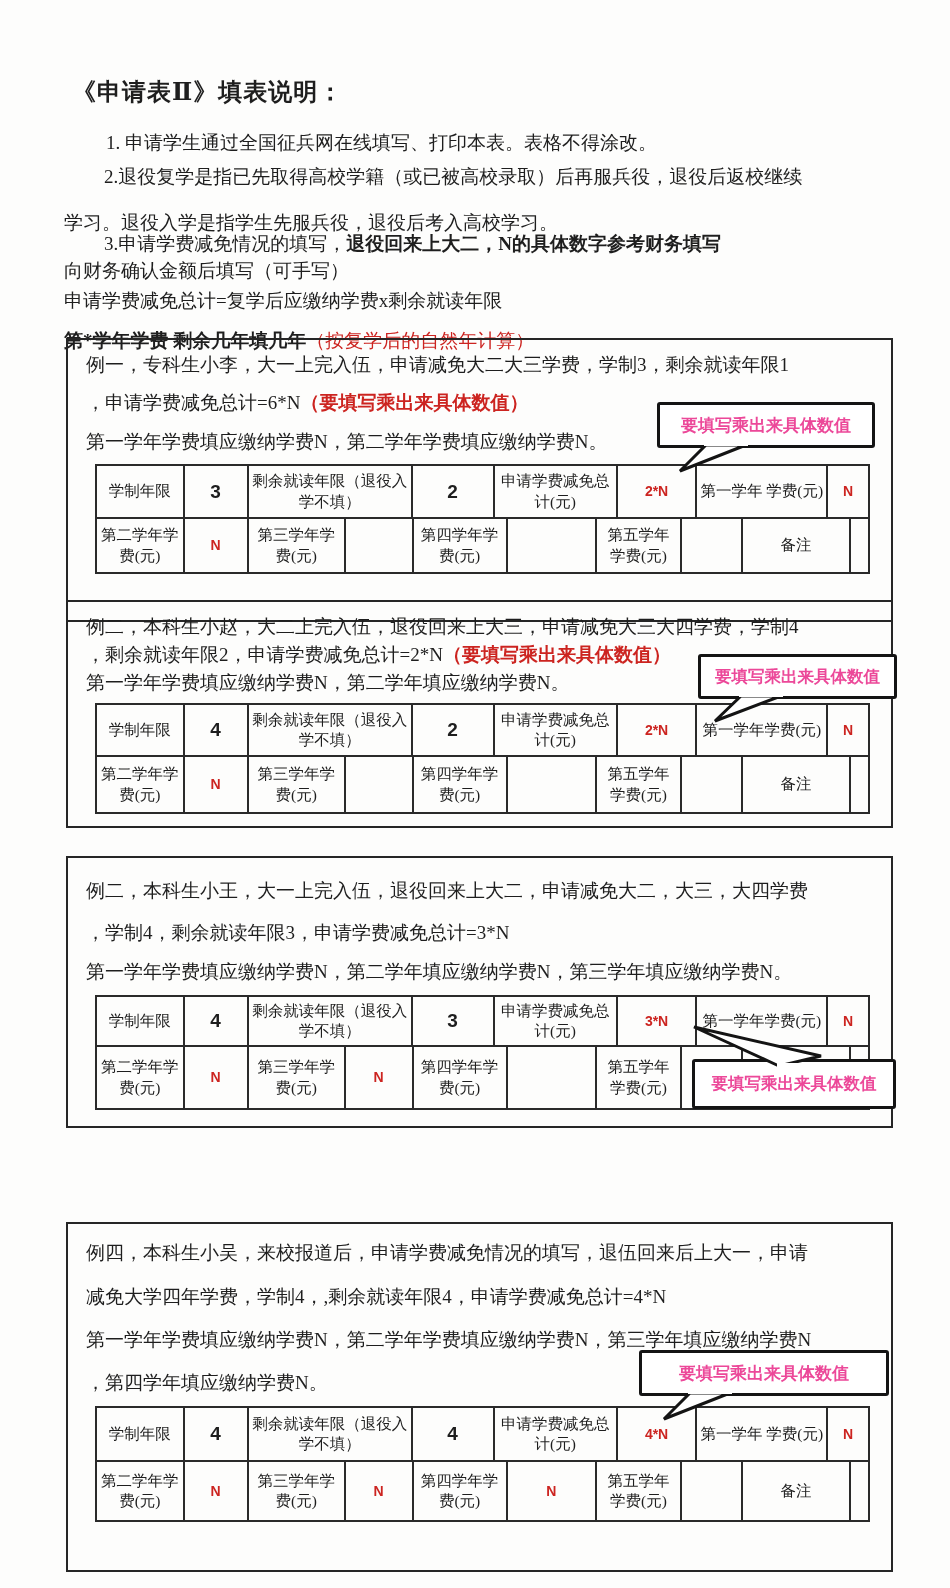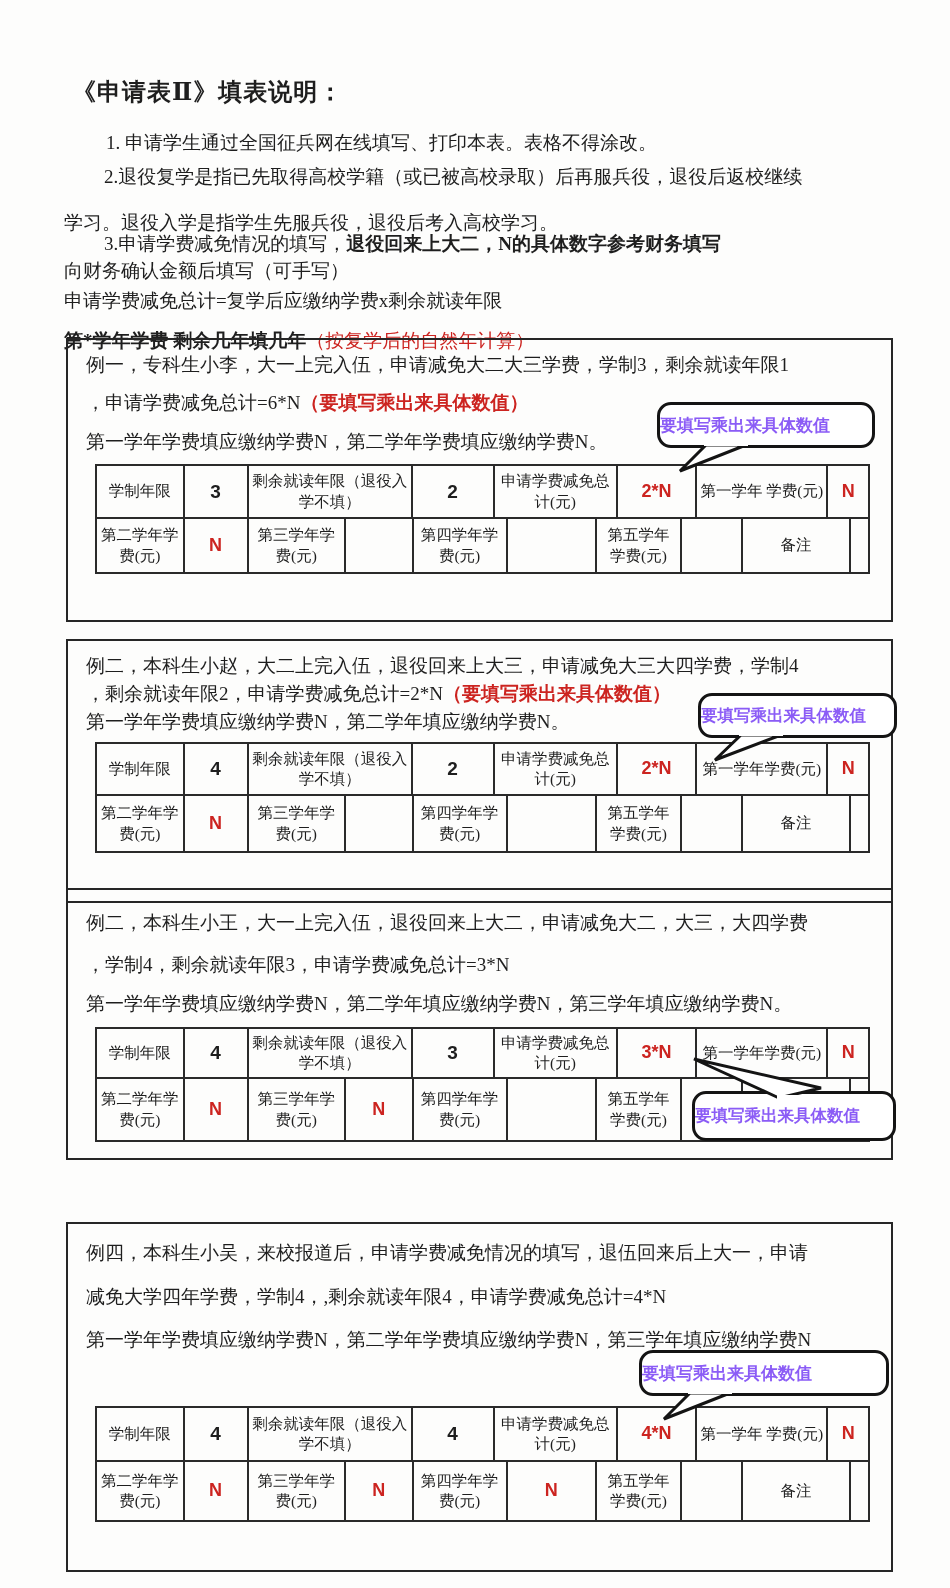--- a/index.html
+++ b/index.html
@@ -12,28 +12,28 @@
   .red{color:#cc2420;}
   .box{position:absolute;left:66px;width:827px;border:2px solid #262626;box-sizing:border-box;background:transparent;}
   .exline{position:absolute;left:18px;font-size:19px;white-space:nowrap;font-family:Liberation Serif, serif;}
   .tbl{position:absolute;left:27px;width:775px;border:2px solid #2a2a2a;box-sizing:border-box;background:#fdfdfc;}
   .trow{display:flex;width:100%;box-sizing:border-box;}
   .trow + .trow{border-top:2px solid #2a2a2a;}
   .tc{box-sizing:border-box;display:flex;align-items:center;justify-content:center;
       text-align:center;font-size:15.5px;line-height:1.32;padding:2px 3px;overflow:hidden;}
   .tc + .tc{border-left:2px solid #2a2a2a;}
   .num{font-family:"Liberation Sans","DejaVu Sans",sans-serif;font-weight:bold;font-size:19px;}
-  .redv{color:#cc2420;font-family:"Liberation Sans","DejaVu Sans",sans-serif;font-weight:bold;font-size:18px;}
+  .redv{color:#cc2420;font-family:"Liberation Sans","DejaVu Sans",sans-serif;font-weight:bold;font-size:14px;}
   .cw1{width:11.1%}.cw2{width:8.3%}.cw3{width:21.3%}.cw4{width:10.6%}
   .cw5{width:16%}.cw6{width:10.3%}.cw7{width:17%}.cw8{width:5.4%}
   .dw1{width:11.1%}.dw2{width:8.3%}.dw3{width:12.6%}.dw4{width:8.8%}.dw5{width:12.2%}
   .dw6{width:11.6%}.dw7{width:11%}.dw8{width:7.9%}.dw9{width:14.1%}.dw10{width:2.4%}
-  .callout{position:absolute;background:#ffffff;border:3px solid #141414;border-radius:14px;
-      display:flex;align-items:center;justify-content:flex-start;z-index:6;
-      font-weight:bold;color:#8b5cf6;font-size:17px;white-space:nowrap;box-sizing:border-box;}
+  .callout{position:absolute;background:#ffffff;border:3px solid #141414;border-radius:3px;
+      display:flex;align-items:center;justify-content:center;z-index:6;
+      font-weight:bold;color:#ec4899;font-size:17px;white-space:nowrap;box-sizing:border-box;}
   .tail{position:absolute;z-index:7;}
 </style>
 </head>
 <body>
 
 <div class="page">
 
   <div class="abs title" style="left:72px;top:76px">《申请表Ⅱ》填表说明：</div>
   <div class="abs pline" style="left:106px;top:114px">1. 申请学生通过全国征兵网在线填写、打印本表。表格不得涂改。</div>
   <div class="abs pline" style="left:104px;top:148px">2.退役复学是指已先取得高校学籍（或已被高校录取）后再服兵役，退役后返校继续</div>
@@ -73,21 +73,21 @@
         <div class="tc dw5">第四学年学费(元)</div>
         <div class="tc dw6 num"></div>
         <div class="tc dw7">第五学年学费(元)</div>
         <div class="tc dw8 num"></div>
         <div class="tc dw9">备注</div>
         <div class="tc dw10 num"></div>
       </div>
     </div>
   </div>
 
-  <div class="box" style="top:639px;height:264px">
+  <div class="box" style="top:600px;height:228px">
     <div class="exline" style="top:12px">例二，本科生小赵，大二上完入伍，退役回来上大三，申请减免大三大四学费，学制4</div>
     <div class="exline" style="top:40px"><span>，剩余就读年限2，申请学费减免总计=2*N</span><span class="red bold">（要填写乘出来具体数值）</span></div>
     <div class="exline" style="top:68px">第一学年学费填应缴纳学费N，第二学年填应缴纳学费N。</div>
     <div class="callout" style="left:630px;top:52px;width:199px;height:45px;font-size:16.5px">
       <span>要填写乘出来具体数值</span>
       <svg class="tail" style="left:12px;bottom:-27px" width="72" height="30" viewBox="0 0 72 30">
           <polygon points="2,28 28,3 68,3" fill="#ffffff" stroke="#141414" stroke-width="3"></polygon>
           <rect x="26" y="0" width="44" height="4" fill="#ffffff"></rect>
         </svg>
     </div>
@@ -110,21 +110,21 @@
         <div class="tc dw5">第四学年学费(元)</div>
         <div class="tc dw6 num"></div>
         <div class="tc dw7">第五学年学费(元)</div>
         <div class="tc dw8 num"></div>
         <div class="tc dw9">备注</div>
         <div class="tc dw10 num"></div>
       </div>
     </div>
   </div>
 
-  <div class="box" style="top:888px;height:272px">
+  <div class="box" style="top:856px;height:272px">
     <div class="exline" style="top:20px">例二，本科生小王，大一上完入伍，退役回来上大二，申请减免大二，大三，大四学费</div>
     <div class="exline" style="top:62px">，学制4，剩余就读年限3，申请学费减免总计=3*N</div>
     <div class="exline" style="top:101px">第一学年学费填应缴纳学费N，第二学年填应缴纳学费N，第三学年填应缴纳学费N。</div>
     <div class="tbl" style="top:137px">
       <div class="trow" style="height:48px">
         <div class="tc cw1">学制年限</div>
         <div class="tc cw2 num">4</div>
         <div class="tc cw3">剩余就读年限（退役入学不填）</div>
         <div class="tc cw4 num">3</div>
         <div class="tc cw5">申请学费减免总计(元)</div>
@@ -151,20 +151,21 @@
           <polygon points="3,3 130,32 88,42" fill="#ffffff" stroke="#141414" stroke-width="3"></polygon>
           <rect x="86" y="39" width="46" height="5" fill="#ffffff"></rect>
         </svg>
     </div>
   </div>
 
   <div class="box" style="top:1222px;height:350px">
     <div class="exline" style="top:16px">例四，本科生小吴，来校报道后，申请学费减免情况的填写，退伍回来后上大一，申请</div>
     <div class="exline" style="top:60px">减免大学四年学费，学制4，,剩余就读年限4，申请学费减免总计=4*N</div>
     <div class="exline" style="top:103px">第一学年学费填应缴纳学费N，第二学年学费填应缴纳学费N，第三学年填应缴纳学费N</div>
+    <div class="exline" style="top:146px">，第四学年填应缴纳学费N。</div>
     <div class="callout" style="left:571px;top:126px;width:250px;height:46px">
       <span>要填写乘出来具体数值</span>
       <svg class="tail" style="left:20px;bottom:-28px" width="72" height="31" viewBox="0 0 72 31">
           <polygon points="2,29 28,3 68,3" fill="#ffffff" stroke="#141414" stroke-width="3"></polygon>
           <rect x="26" y="0" width="44" height="4" fill="#ffffff"></rect>
         </svg>
     </div>
     <div class="tbl" style="top:182px">
       <div class="trow" style="height:52px">
         <div class="tc cw1">学制年限</div>

